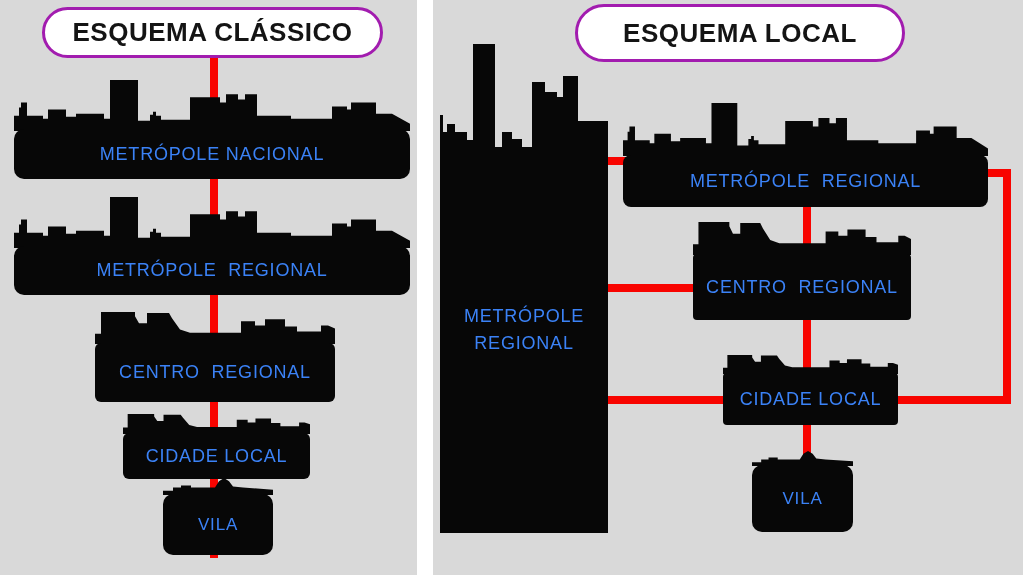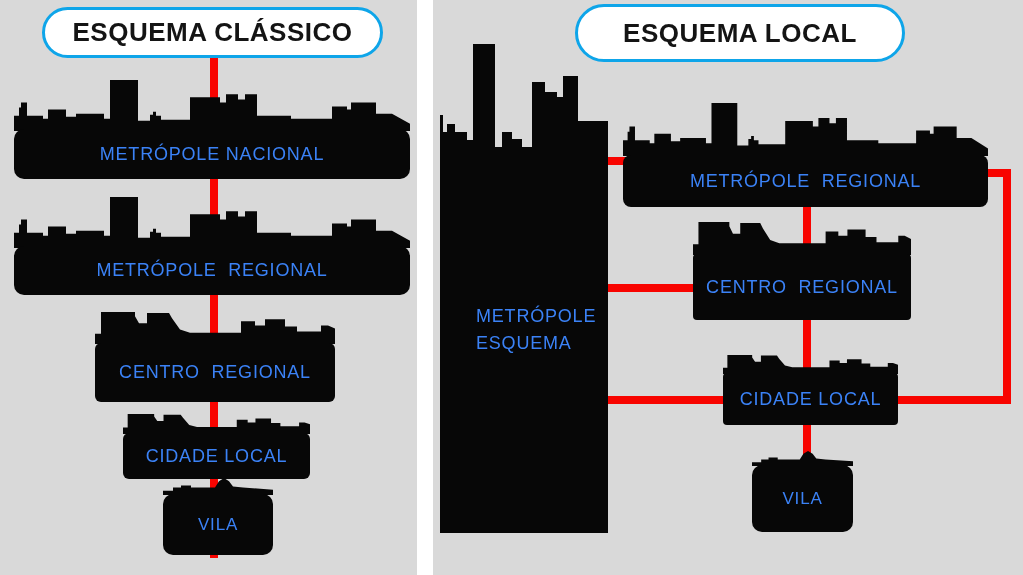--- a/index.html
+++ b/index.html
@@ -4,37 +4,37 @@
 <style>
   html,body{margin:0;padding:0;background:#ffffff;}
   .stage{
     position:relative;width:1023px;height:575px;overflow:hidden;
     font-family:"Liberation Sans",sans-serif;background:#ffffff;
   }
   .panel{position:absolute;top:0;height:575px;background:#d9d9d9;}
   .panel.left{left:0;width:417px;}
   .panel.right{left:433px;width:590px;}
   .pill{
-    position:absolute;background:#ffffff;border:3px solid #0ea5e9;border-radius:30px;
+    position:absolute;background:#ffffff;border:3px solid #a21caf;border-radius:30px;
     display:flex;align-items:center;justify-content:center;z-index:5;box-sizing:border-box;
   }
   .pill span{
     font-weight:bold;font-size:26px;letter-spacing:.5px;color:#141414;white-space:pre;
   }
   .red{position:absolute;background:#f80400;z-index:1;}
   .skyline{position:absolute;z-index:2;display:block;}
   .blockbody{
     position:absolute;z-index:2;background:#070707;
     display:flex;align-items:center;justify-content:center;box-sizing:border-box;
   }
   .blockbody span, .natlabel span{
     color:#3b82f6;font-size:18px;letter-spacing:.8px;white-space:pre;
   }
   .natlabel{
-    position:absolute;z-index:3;line-height:27px;padding-left:36px;
+    position:absolute;z-index:3;text-align:center;line-height:27px;
   }
   .r10{border-radius:10px;} .r8{border-radius:8px;} .r6{border-radius:6px;} .r4{border-radius:4px;}
 </style>
 </head>
 <body>
 
 <div class="stage">
 
   <div class="panel left"></div>
   <div class="panel right"></div>
@@ -93,21 +93,21 @@
   <div class="red" style="left:986px;top:169px;width:25px;height:8px;"></div>
   <div class="red" style="left:1003px;top:169px;width:8px;height:235px;"></div>
   <div class="red" style="left:895px;top:396px;width:116px;height:8px;"></div>
 
   <svg class="skyline" style="left:440px;top:43px;" width="168" height="116" viewBox="0 0 168 116" preserveAspectRatio="none">
     <path fill="#070707" d="M0 116 V72 H3 V89 H7 V81 H15 V89 H27 V97 H33 V1 H55 V104 H62 V89 H72 V96 H82 V104 H92 V39 H105 V49 H117 V54 H123 V33 H138 V78 H168 V116 Z"></path>
   </svg>
   <div class="blockbody" style="left:440px;top:158px;width:168px;height:375px;"></div>
   <div class="natlabel" style="left:440px;top:303px;width:168px;">
     <span>METRÓPOLE</span><br>
-    <span>ESQUEMA</span>
+    <span>REGIONAL</span>
   </div>
 
   <svg class="skyline" style="left:623px;top:101px;" width="365" height="55" viewBox="0 0 396 52" preserveAspectRatio="none">
     <path fill="#070707" d="M0 52 V37 H5 V29 H7 V24 H13 V37 H29 V40 H34 V31 H52 V38 H62 V35 H90 V40 H96 V2 H124 V42 H136 V36 H139 V33 H142 V37 H147 V41 H176 V19 H206 V24 H212 V16 H224 V21 H231 V16 H243 V37 H277 V40 H318 V28 H333 V31 H337 V24 H362 V35 H378 L396 45 V52 Z"></path>
   </svg>
   <div class="blockbody r8" style="left:623px;top:155px;width:365px;height:52px;">
     <span>METRÓPOLE  REGIONAL</span>
   </div>
 
   <svg class="skyline" style="left:693px;top:222px;" width="218" height="33" viewBox="0 0 240 31" preserveAspectRatio="none">

